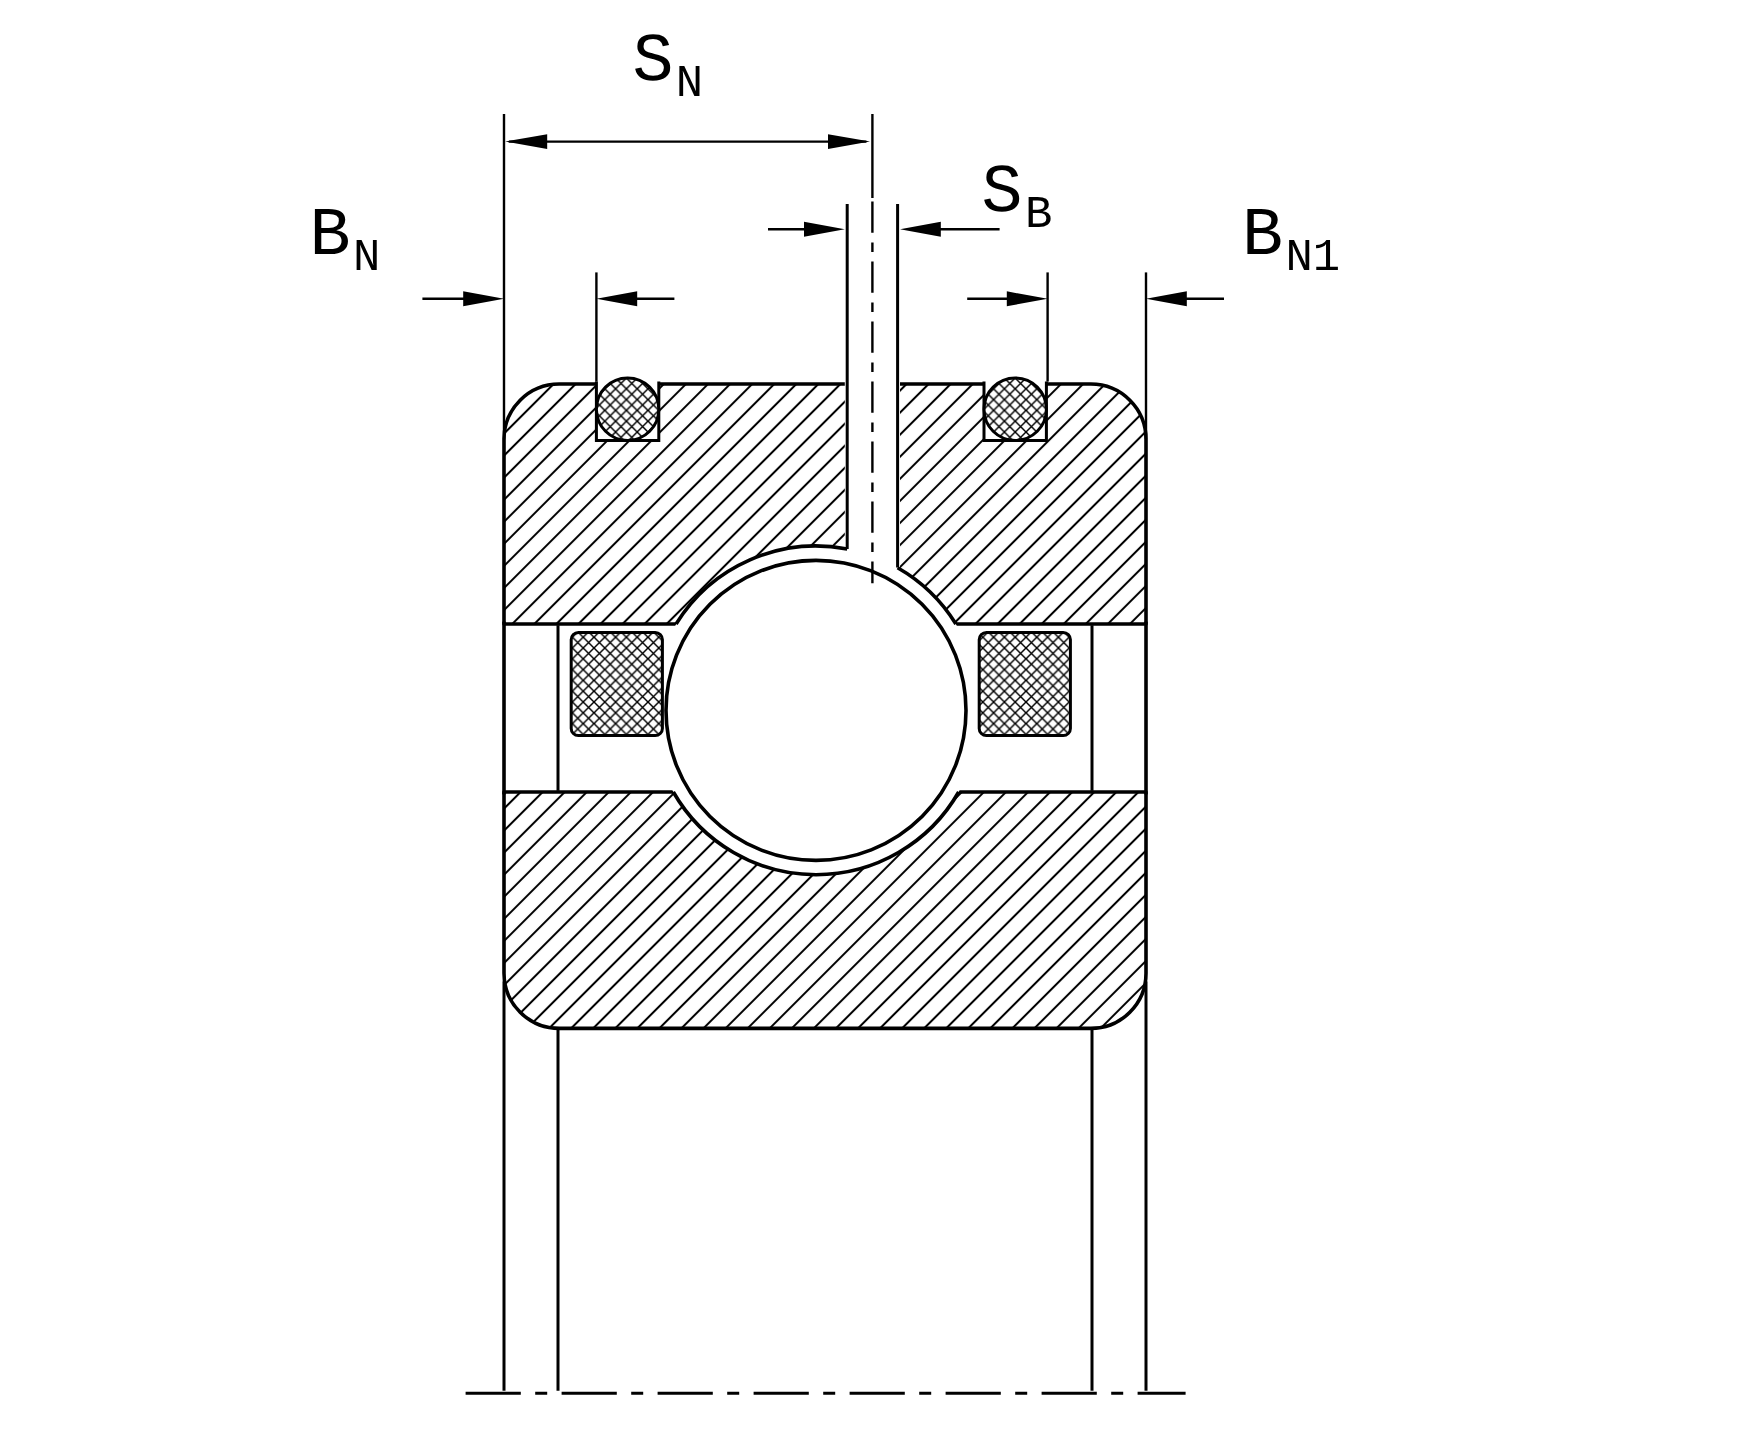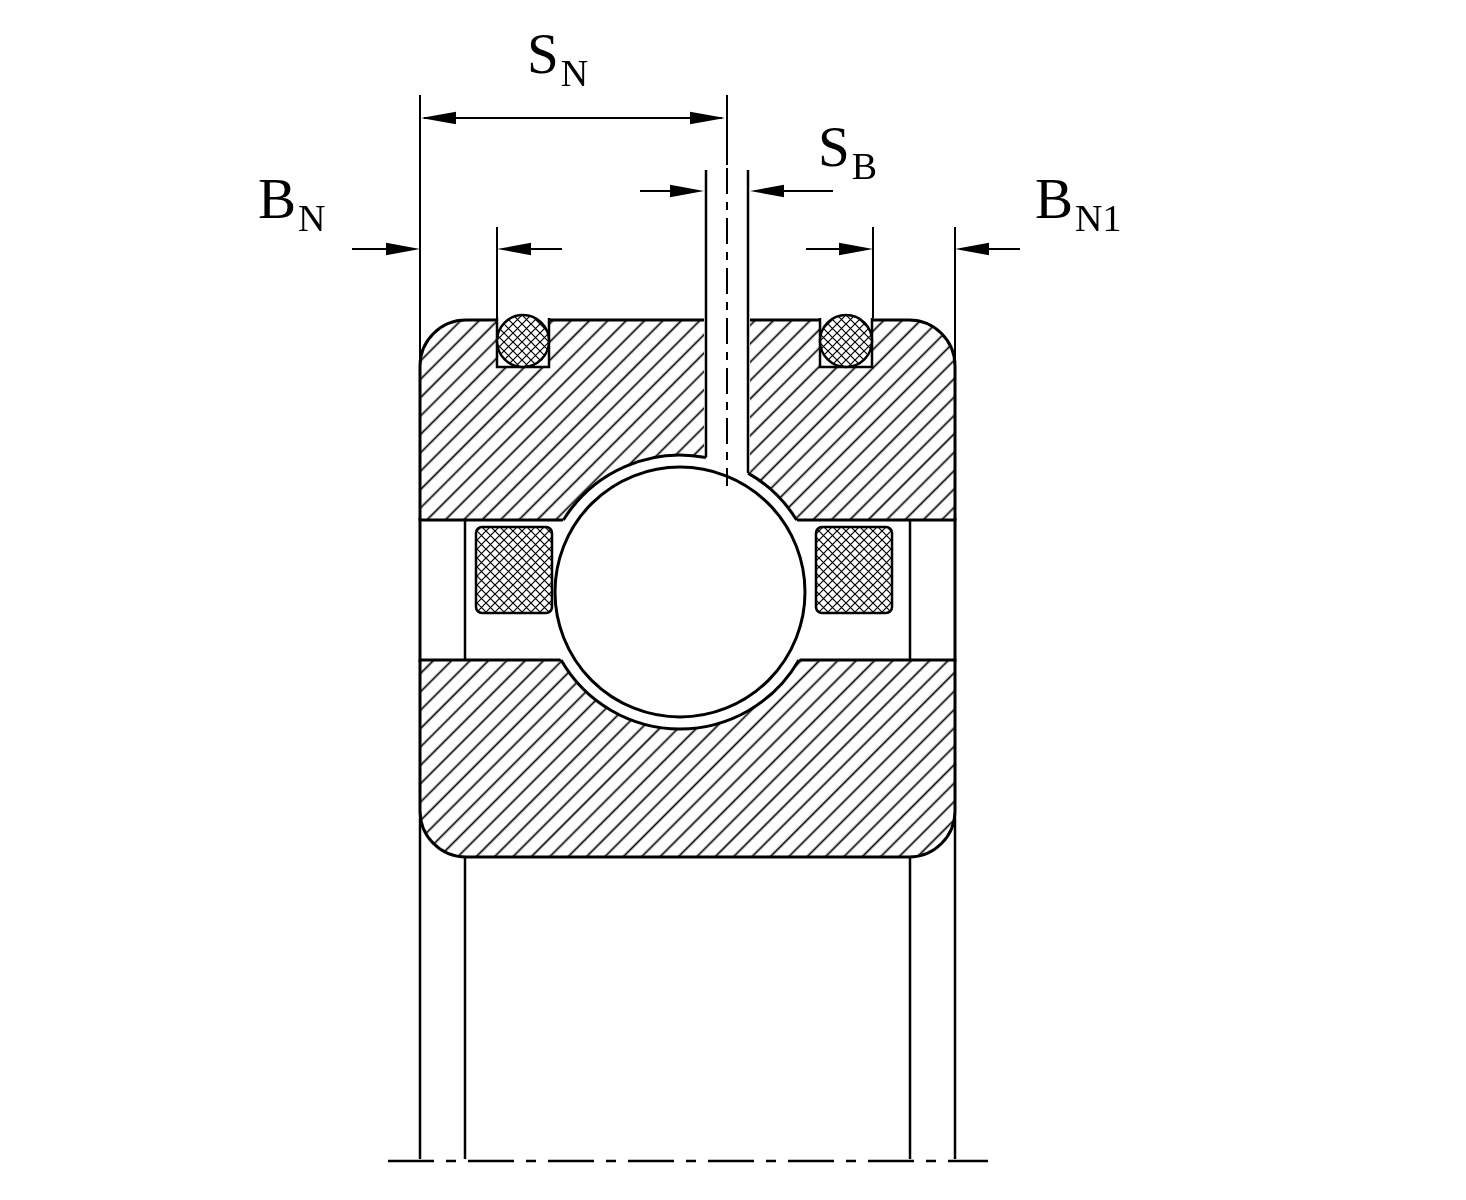--- a/index.html
+++ b/index.html
@@ -6,21 +6,21 @@
     margin: 0;
     padding: 0;
     background: #ffffff;
   }
   .canvas {
     position: relative;
     width: 1466px;
     height: 1200px;
     background: #ffffff;
     overflow: hidden;
-    font-family: Liberation Serif, serif;
+    font-family: Liberation Mono, monospace;
   }
   .canvas svg {
     position: absolute;
     left: 0;
     top: 0;
   }
   .dim-label {
     position: absolute;
     font-size: 57px;
     line-height: 1;
@@ -151,21 +151,21 @@
       <line x1="987" y1="249" x2="1020" y2="249" stroke="#000000" stroke-width="2"></line>
       <polygon points="873,249 839,242.8 839,255.2" fill="#000000"></polygon>
       <polygon points="955,249 989,242.8 989,255.2" fill="#000000"></polygon>
     </g>
   </svg>
 
   <div class="dim-label" style="left:527px; top:25px;">
     <span>S</span><span class="sub">N</span>
   </div>
 
-  <div class="dim-label" style="left:818px; top:118px;">
+  <div class="dim-label" style="left:818px; top:134px;">
     <span>S</span><span class="sub">B</span>
   </div>
 
   <div class="dim-label" style="left:258px; top:170px;">
     <span>B</span><span class="sub">N</span>
   </div>
 
   <div class="dim-label" style="left:1015px; top:170px;margin-left:20px;">
     <span>B</span><span class="sub">N1</span>
   </div>

